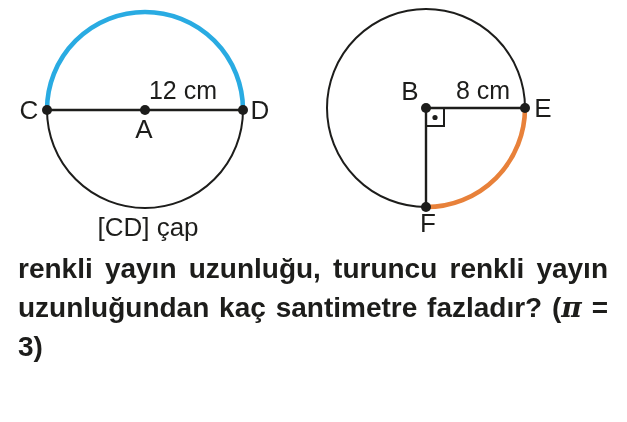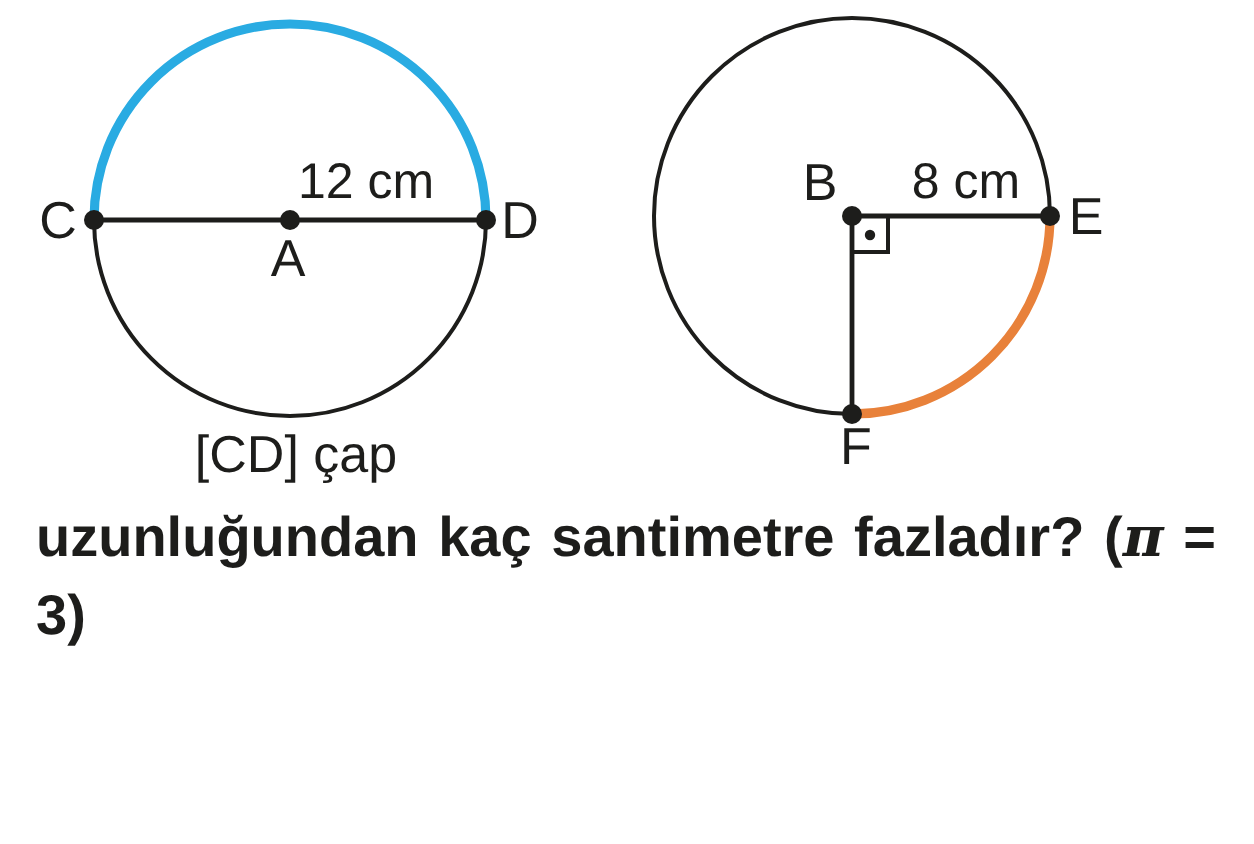--- a/index.html
+++ b/index.html
@@ -74,14 +74,15 @@
       <circle class="dot" cx="426" cy="207" r="5"></circle>
       <text class="pt-label" x="410" y="100" text-anchor="middle">B</text>
       <text class="len-label" x="483" y="99" text-anchor="middle">8 cm</text>
       <text class="pt-label" x="543" y="117" text-anchor="middle">E</text>
       <text class="pt-label" x="428" y="232" text-anchor="middle">F</text>
     </g>
   </svg>
 </div>
 
 <div class="question">
+  <div class="qline">renkli yayın uzunluğu, turuncu renkli yayın</div>
   <div class="qline"><span>uzunluğundan kaç santimetre fazladır? (</span><span class="pi">π</span><span> = 3)</span></div>
 </div>
 
 </body></html>

